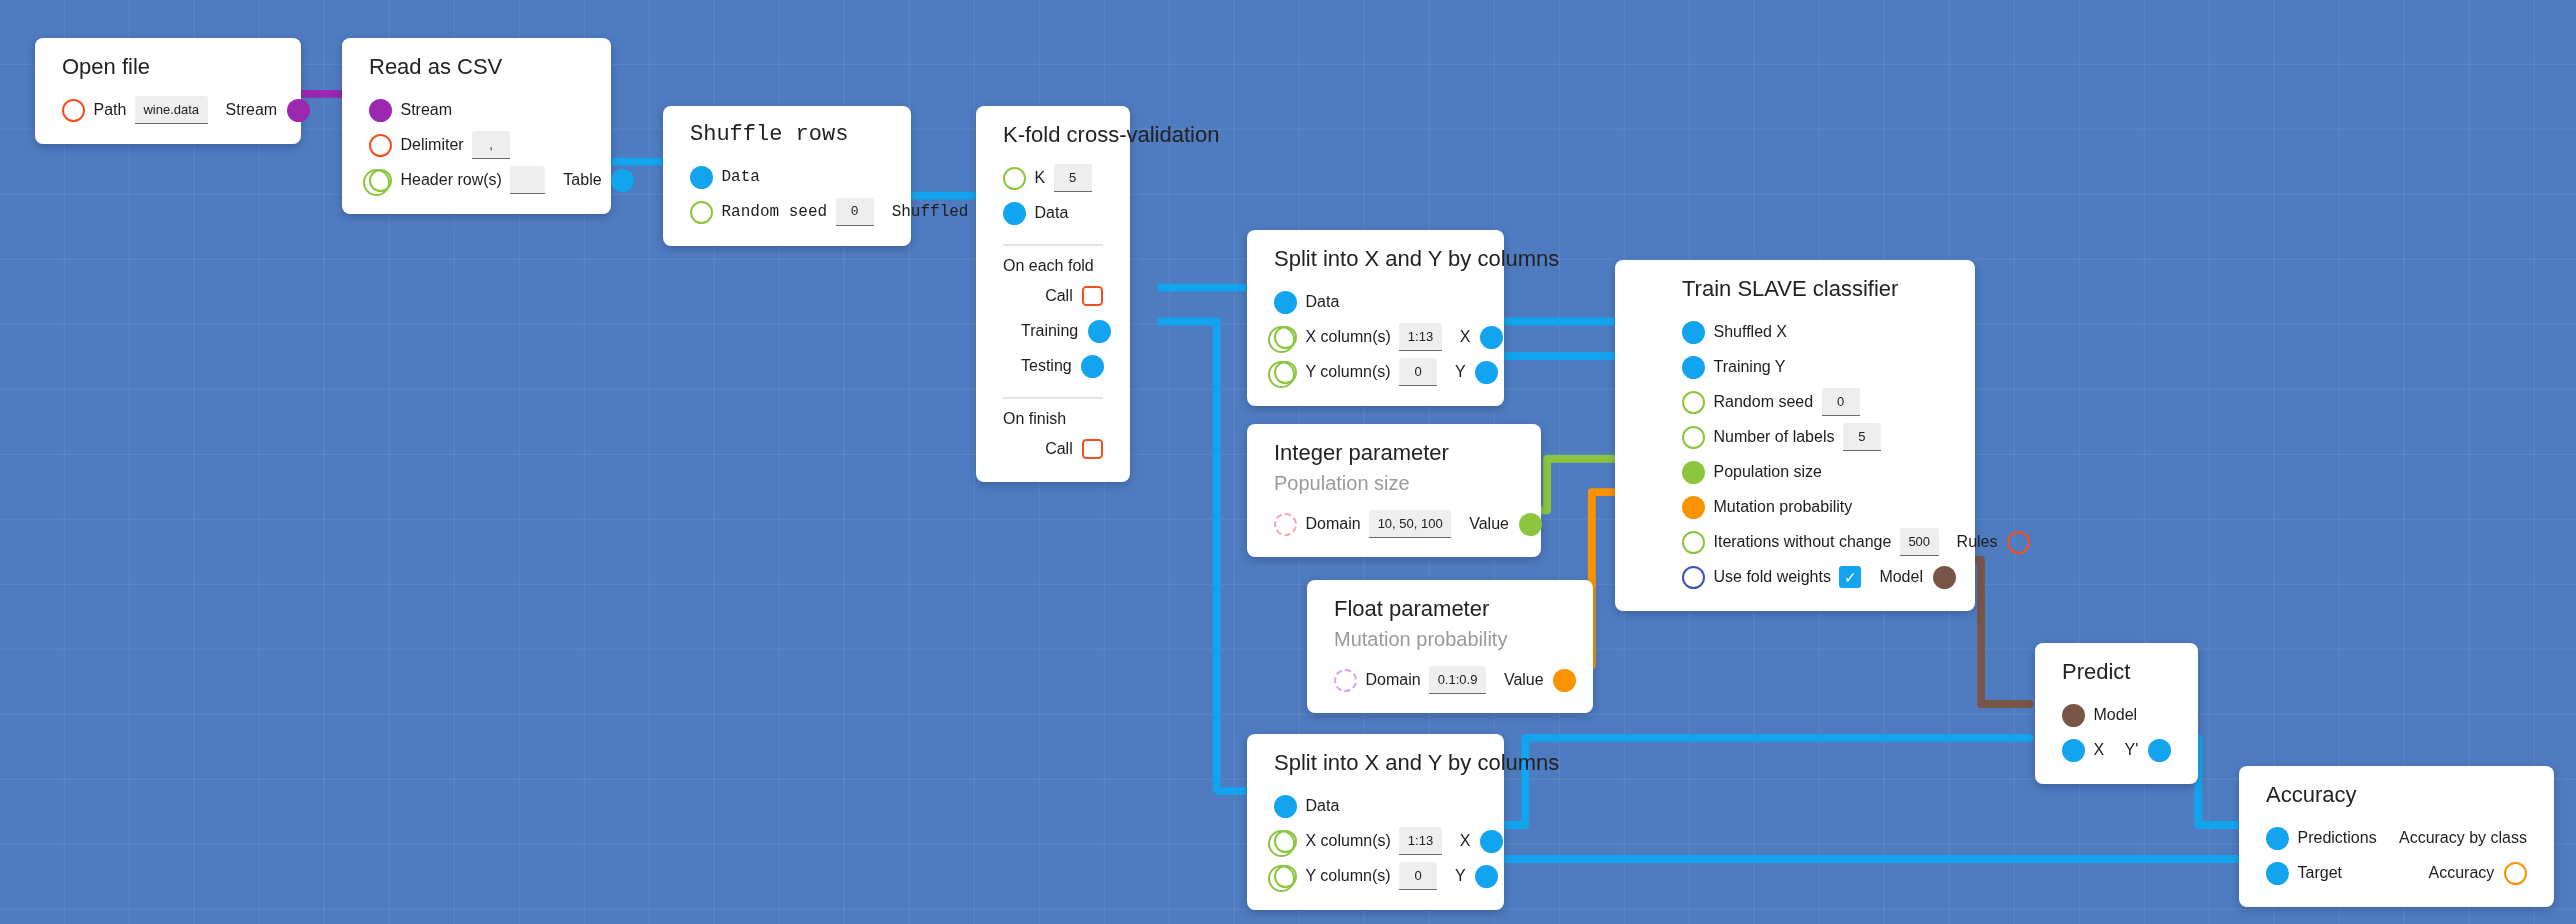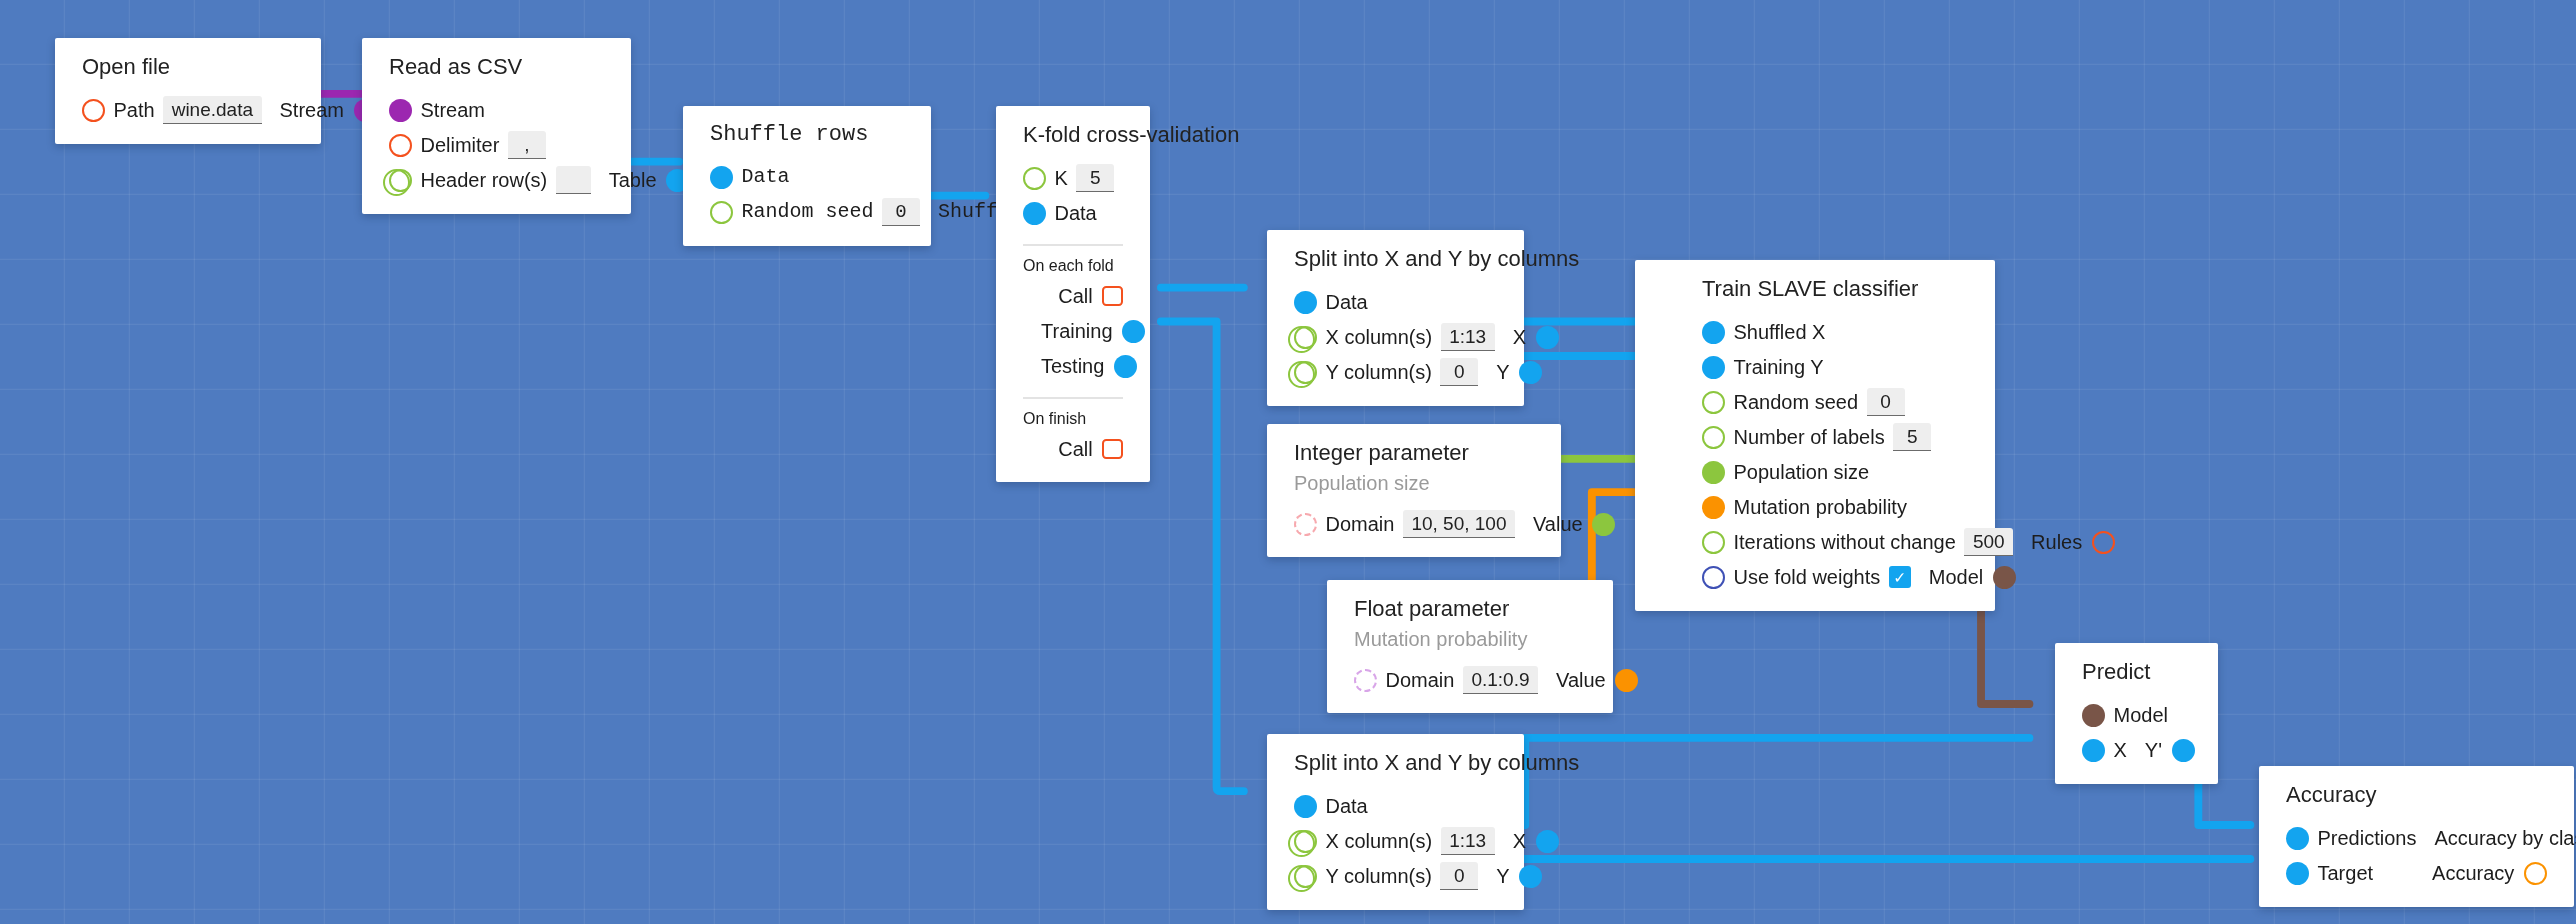--- a/index.html
+++ b/index.html
@@ -14,26 +14,25 @@
     background-size: 65px 65px;
     background-position: -1.2px -1.2px;
     position:relative;
   }
   #canvas { position:absolute; inset:0; }
   #wires { position:absolute; inset:0; width:2576px; height:925px; pointer-events:none; }
 
   .node {
     position:absolute;
     background:#ffffff;
-    border-radius:2px;
+    border-radius:8px;
     box-shadow: 0 3px 8.5px rgba(16,36,70,0.28);
     padding:15.7px 0 15.7px 0;
     font-size:20px;
     color:#1d1d1d;
-    margin-left:20px;
   }
   .node-title {
     font-size:22px;
     color:#222;
     padding:0 27px 0 27px;
     margin-bottom:13.3px;
     white-space:nowrap;
   }
   .node-sub {
     font-size:20px;
@@ -47,21 +46,21 @@
     position:relative;
     display:flex;
     align-items:center;
     min-height:35px;
     padding:0 27px;
     white-space:nowrap;
   }
   .row .left { display:flex; align-items:center; gap:8.5px; flex:0 0 auto; }
   .row .spacer { flex:1 1 auto; min-width:18px; }
   .row .right { display:flex; align-items:center; gap:9.7px; flex:0 0 auto; }
-  .lbl { font-size:20px; color:#1d1d1d; line-height:1;text-align:right; }
+  .lbl { font-size:16px; color:#1d1d1d; line-height:1;text-align:right; }
 
   
   .port { width:23px; height:23px; border-radius:50%; flex:0 0 auto; }
   .port.filled-blue   { background:#13a4ef; }
   .port.filled-purple { background:#9c27b0; }
   .port.filled-green  { background:#8cc63e; }
   .port.filled-orange { background:#fb9200; }
   .port.filled-brown  { background:#795548; }
   .port.hollow-red    { background:transparent; border:2.4px solid #f4511e; }
   .port.hollow-green  { background:transparent; border:2.4px solid #8cc63e; }
@@ -85,21 +84,21 @@
   }
 
   
   .field {
     background:#eeeeee;
     border-bottom:1.8px solid #6b6b6b;
     border-radius:3px 3px 0 0;
     min-width:38px;
     height:28px;
     display:flex; align-items:center; justify-content:center;
-    font-size:19px;
+    font-size:13px;
     color:#222;
     padding:0 8.5px;
   }
   .field.empty { min-width:35px; }
   .checkbox {
     width:22px; height:22px; border-radius:3px;
     background:#13a4ef;
     display:flex; align-items:center; justify-content:center;
     color:#fff; font-size:15.7px; line-height:1;
   }

